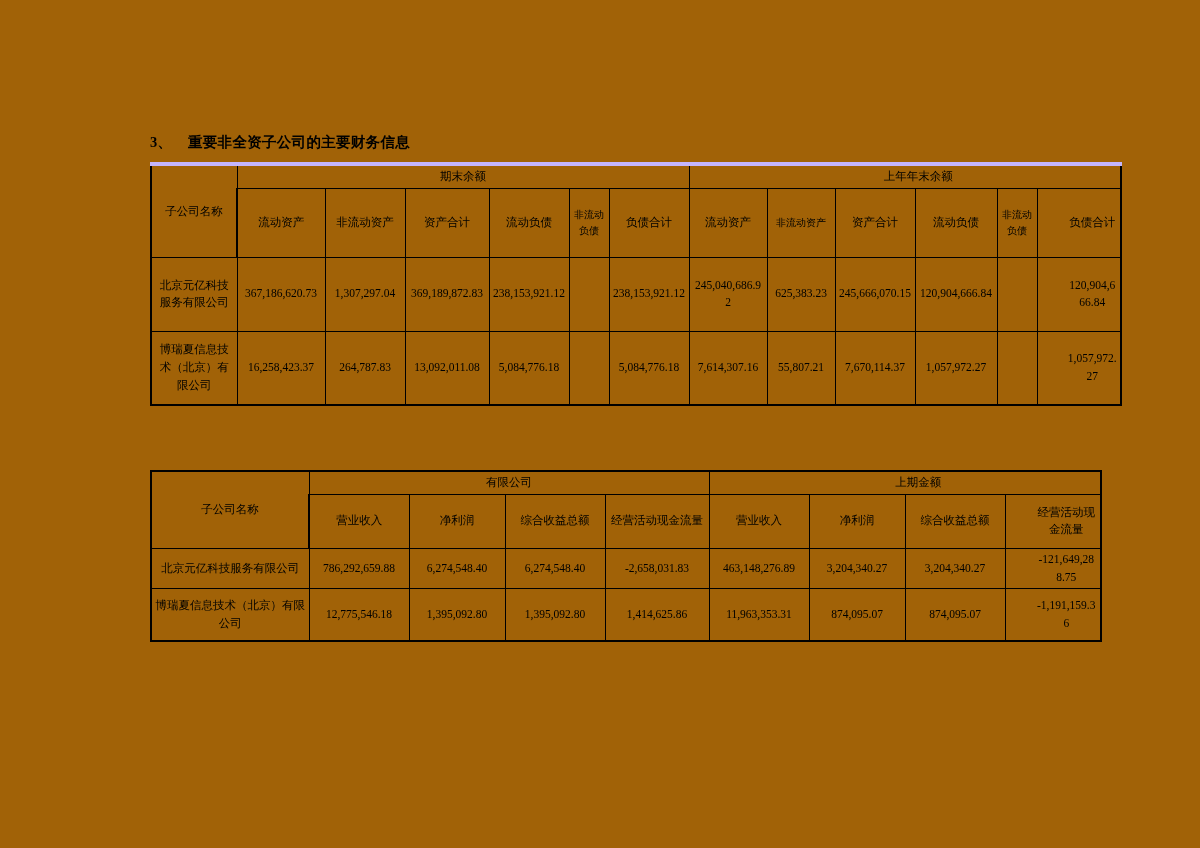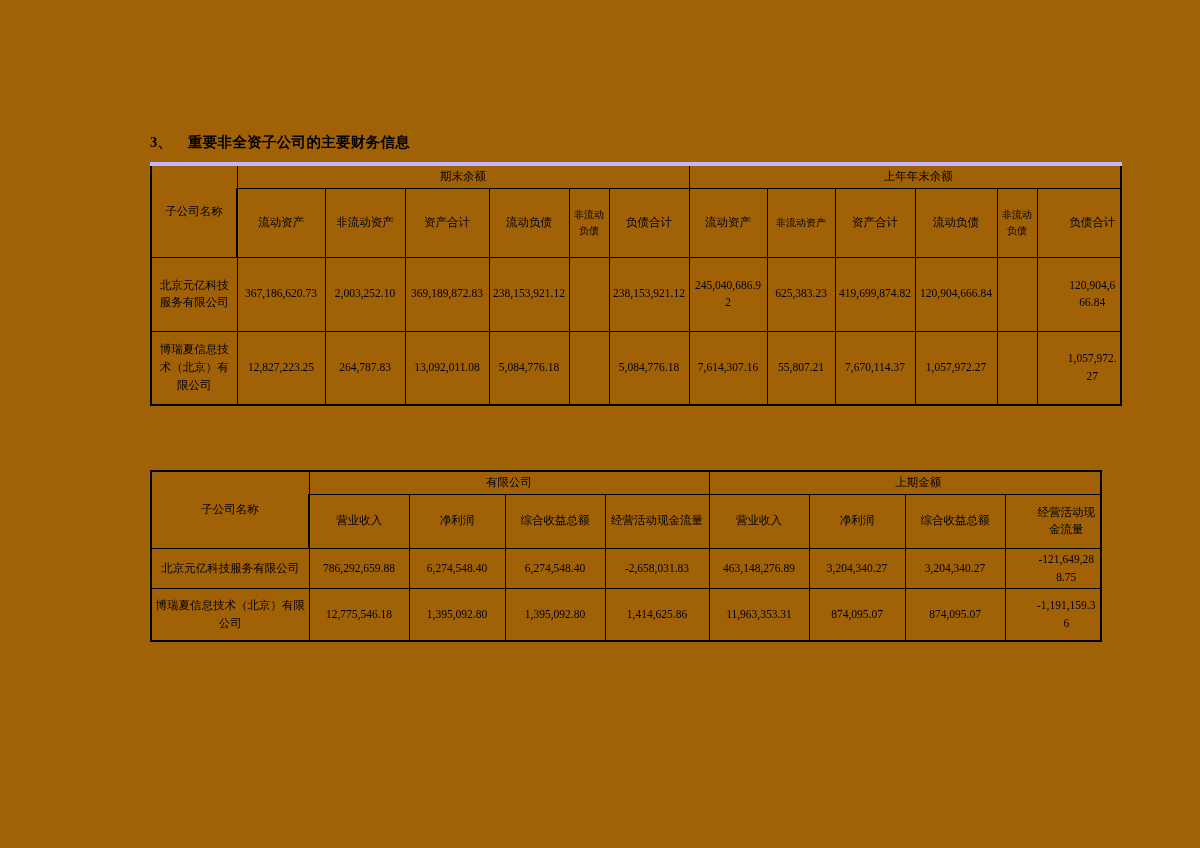--- a/index.html
+++ b/index.html
@@ -134,35 +134,35 @@
         <td>流动资产</td>
         <td class="narrow-head">非流动资产</td>
         <td>资产合计</td>
         <td>流动负债</td>
         <td class="narrow-head">非流动负债</td>
         <td>负债合计</td>
       </tr>
       <tr style="height:74px">
         <td class="namecell">北京元亿科技服务有限公司</td>
         <td class="numcell">367,186,620.73</td>
-        <td class="numcell">2,003,252.10</td>
+        <td class="numcell">1,307,297.04</td>
         <td class="numcell">369,189,872.83</td>
         <td class="numcell">238,153,921.12</td>
         <td class="numcell"></td>
         <td class="numcell">238,153,921.12</td>
         <td class="numcell">245,040,686.92</td>
         <td class="numcell">625,383.23</td>
-        <td class="numcell">419,699,874.82</td>
+        <td class="numcell">245,666,070.15</td>
         <td class="numcell">120,904,666.84</td>
         <td class="numcell"></td>
         <td class="numcell">120,904,666.84</td>
       </tr>
       <tr style="height:74px">
         <td class="namecell">博瑞夏信息技术（北京）有限公司</td>
-        <td class="numcell">12,827,223.25</td>
+        <td class="numcell">16,258,423.37</td>
         <td class="numcell">264,787.83</td>
         <td class="numcell">13,092,011.08</td>
         <td class="numcell">5,084,776.18</td>
         <td class="numcell"></td>
         <td class="numcell">5,084,776.18</td>
         <td class="numcell">7,614,307.16</td>
         <td class="numcell">55,807.21</td>
         <td class="numcell">7,670,114.37</td>
         <td class="numcell">1,057,972.27</td>
         <td class="numcell"></td>

